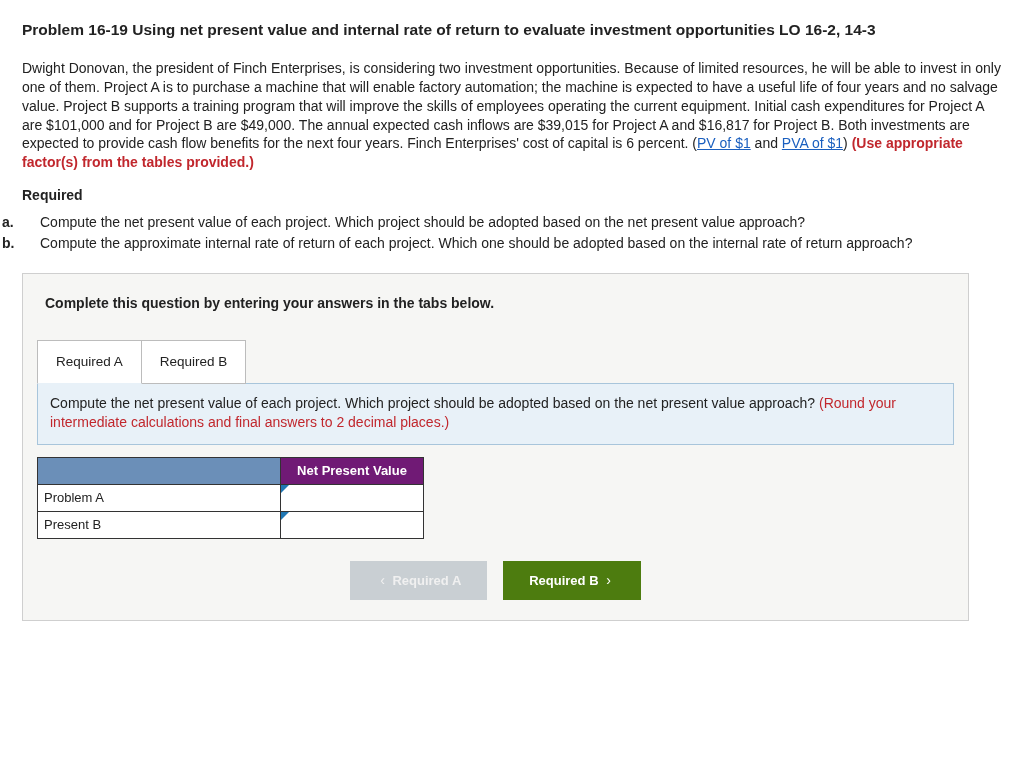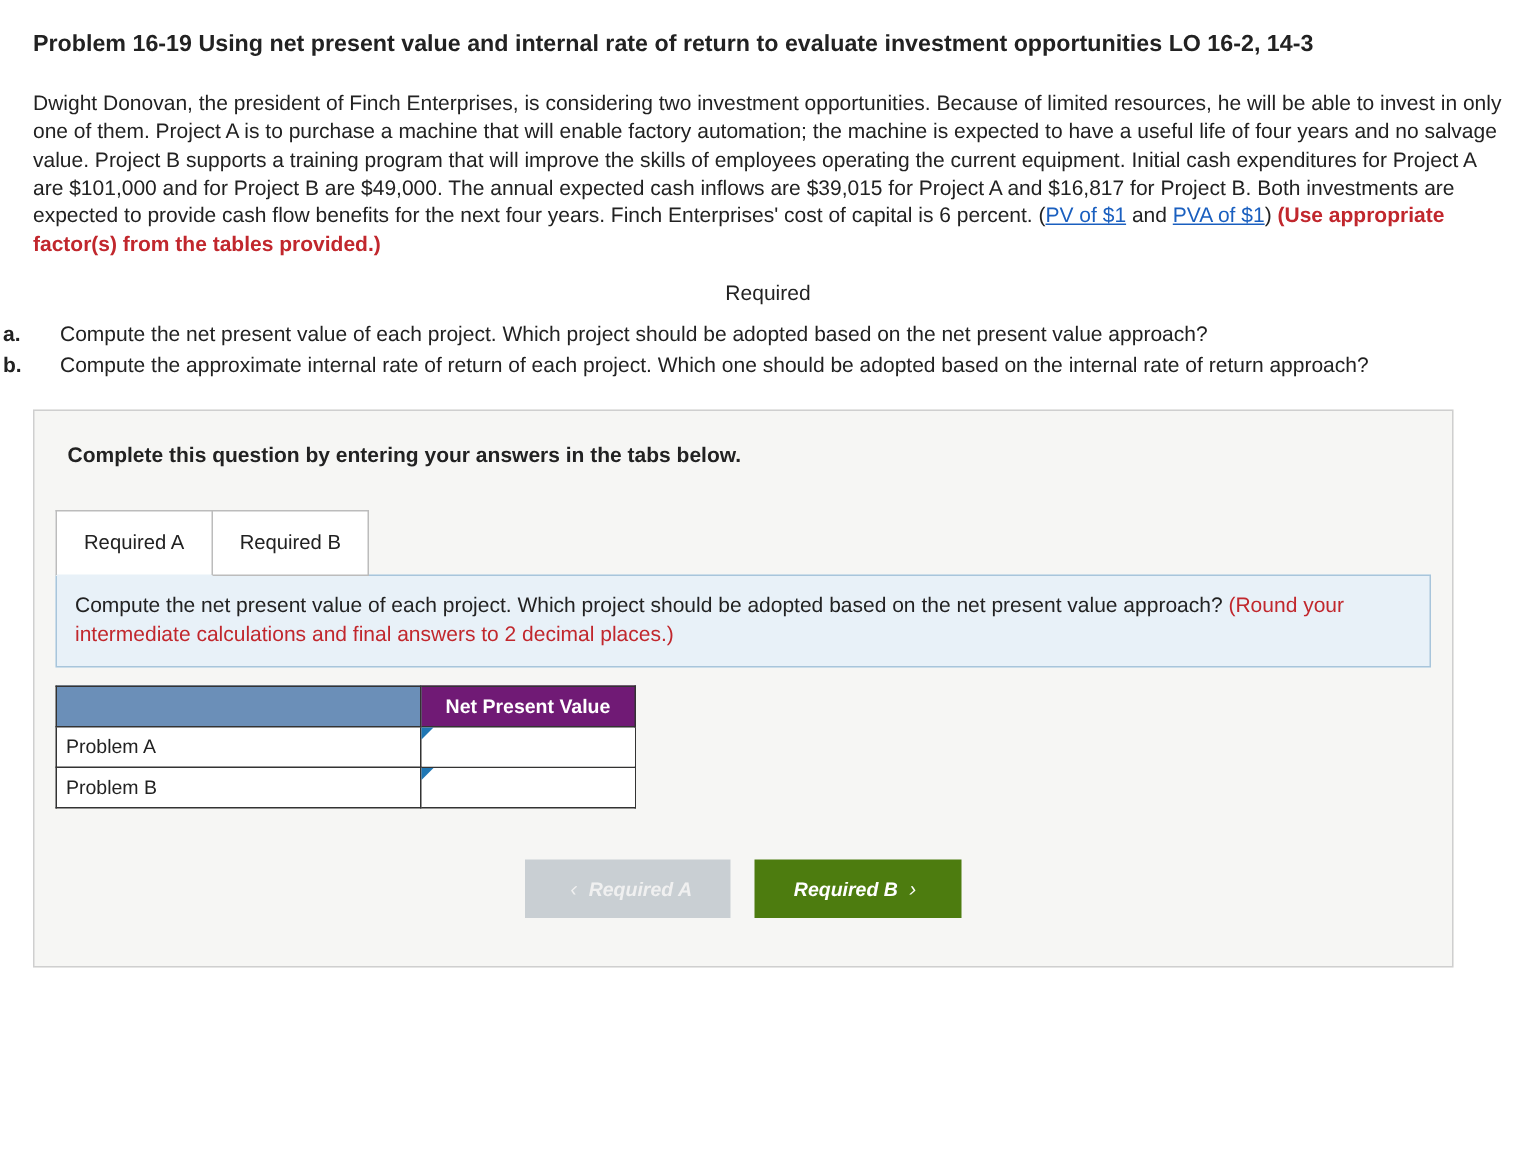--- a/index.html
+++ b/index.html
@@ -10,21 +10,21 @@
     padding: 20px 22px;
     background: #fff;
     line-height: 1.35;
     width: 1024px;
     box-sizing: border-box;
   }
   .title-block { font-weight: bold; font-size: 15.5px; margin-bottom: 18px; }
   .body-text { font-size: 14px; margin-bottom: 14px; }
   a.fake-link { color: #1a5fbf; text-decoration: underline; cursor:pointer;text-align:center;}
   .red-bold { color: #c1272d; font-weight: bold; }
-  .req-head { font-weight: normal; margin-bottom:8px;text-align:center; }
+  .req-head { font-weight: bold; margin-bottom:8px; }
   .req-list { margin:0 0 20px 0; padding:0;}
   .req-list li { list-style:none; padding-left: 20px; text-indent:-20px; margin-bottom:2px;}
   .letter { font-weight:bold; display:inline-block; width:18px;}
   
   .question-box {
     border:1px solid #cfcfcf;
     background:#f6f6f4;
     width: 945px;
   }
   .instr-bar {
@@ -95,24 +95,23 @@
   
   .nav-row {
     text-align:center;
     padding: 18px 0 16px 0;
   }
   .nav-btn {
     display:inline-block;
     padding:10px 26px;
     font-size:13px;
     font-weight:bold;
-    margin:16px 6px;
+    margin:4px 6px;
     cursor:pointer;
     color:#fff;
-    font-style:italic;
   }
   .nav-btn.disabled { background:#c9cfd3; color:#f0f0f0; cursor:default;}
   .nav-btn.enabled { background:#4d7c0f;text-align:center;}
   .chev { font-weight:normal; padding:0 4px; font-size:14px;}
 </style>
 </head>
 <body>
 
 <div class="title-block">Problem 16-19 Using net present value and internal rate of return to evaluate investment opportunities LO 16-2, 14-3</div>
 
@@ -144,21 +143,21 @@
         <th class="spacer-head" style="width:230px;"></th>
         <th style="width:130px;">Net Present Value</th>
       </tr>
       <tr>
         <td>Problem A</td>
         <td class="input-cell">
               <span class="tri-marker"></span>
             </td>
       </tr>
       <tr>
-        <td>Problem B</td>
+        <td>Present B</td>
         <td class="input-cell">
               <span class="tri-marker"></span>
             </td>
       </tr>
     </tbody>
       </table>
   </div>
 
   <div class="nav-row">
     <span class="nav-btn disabled">

